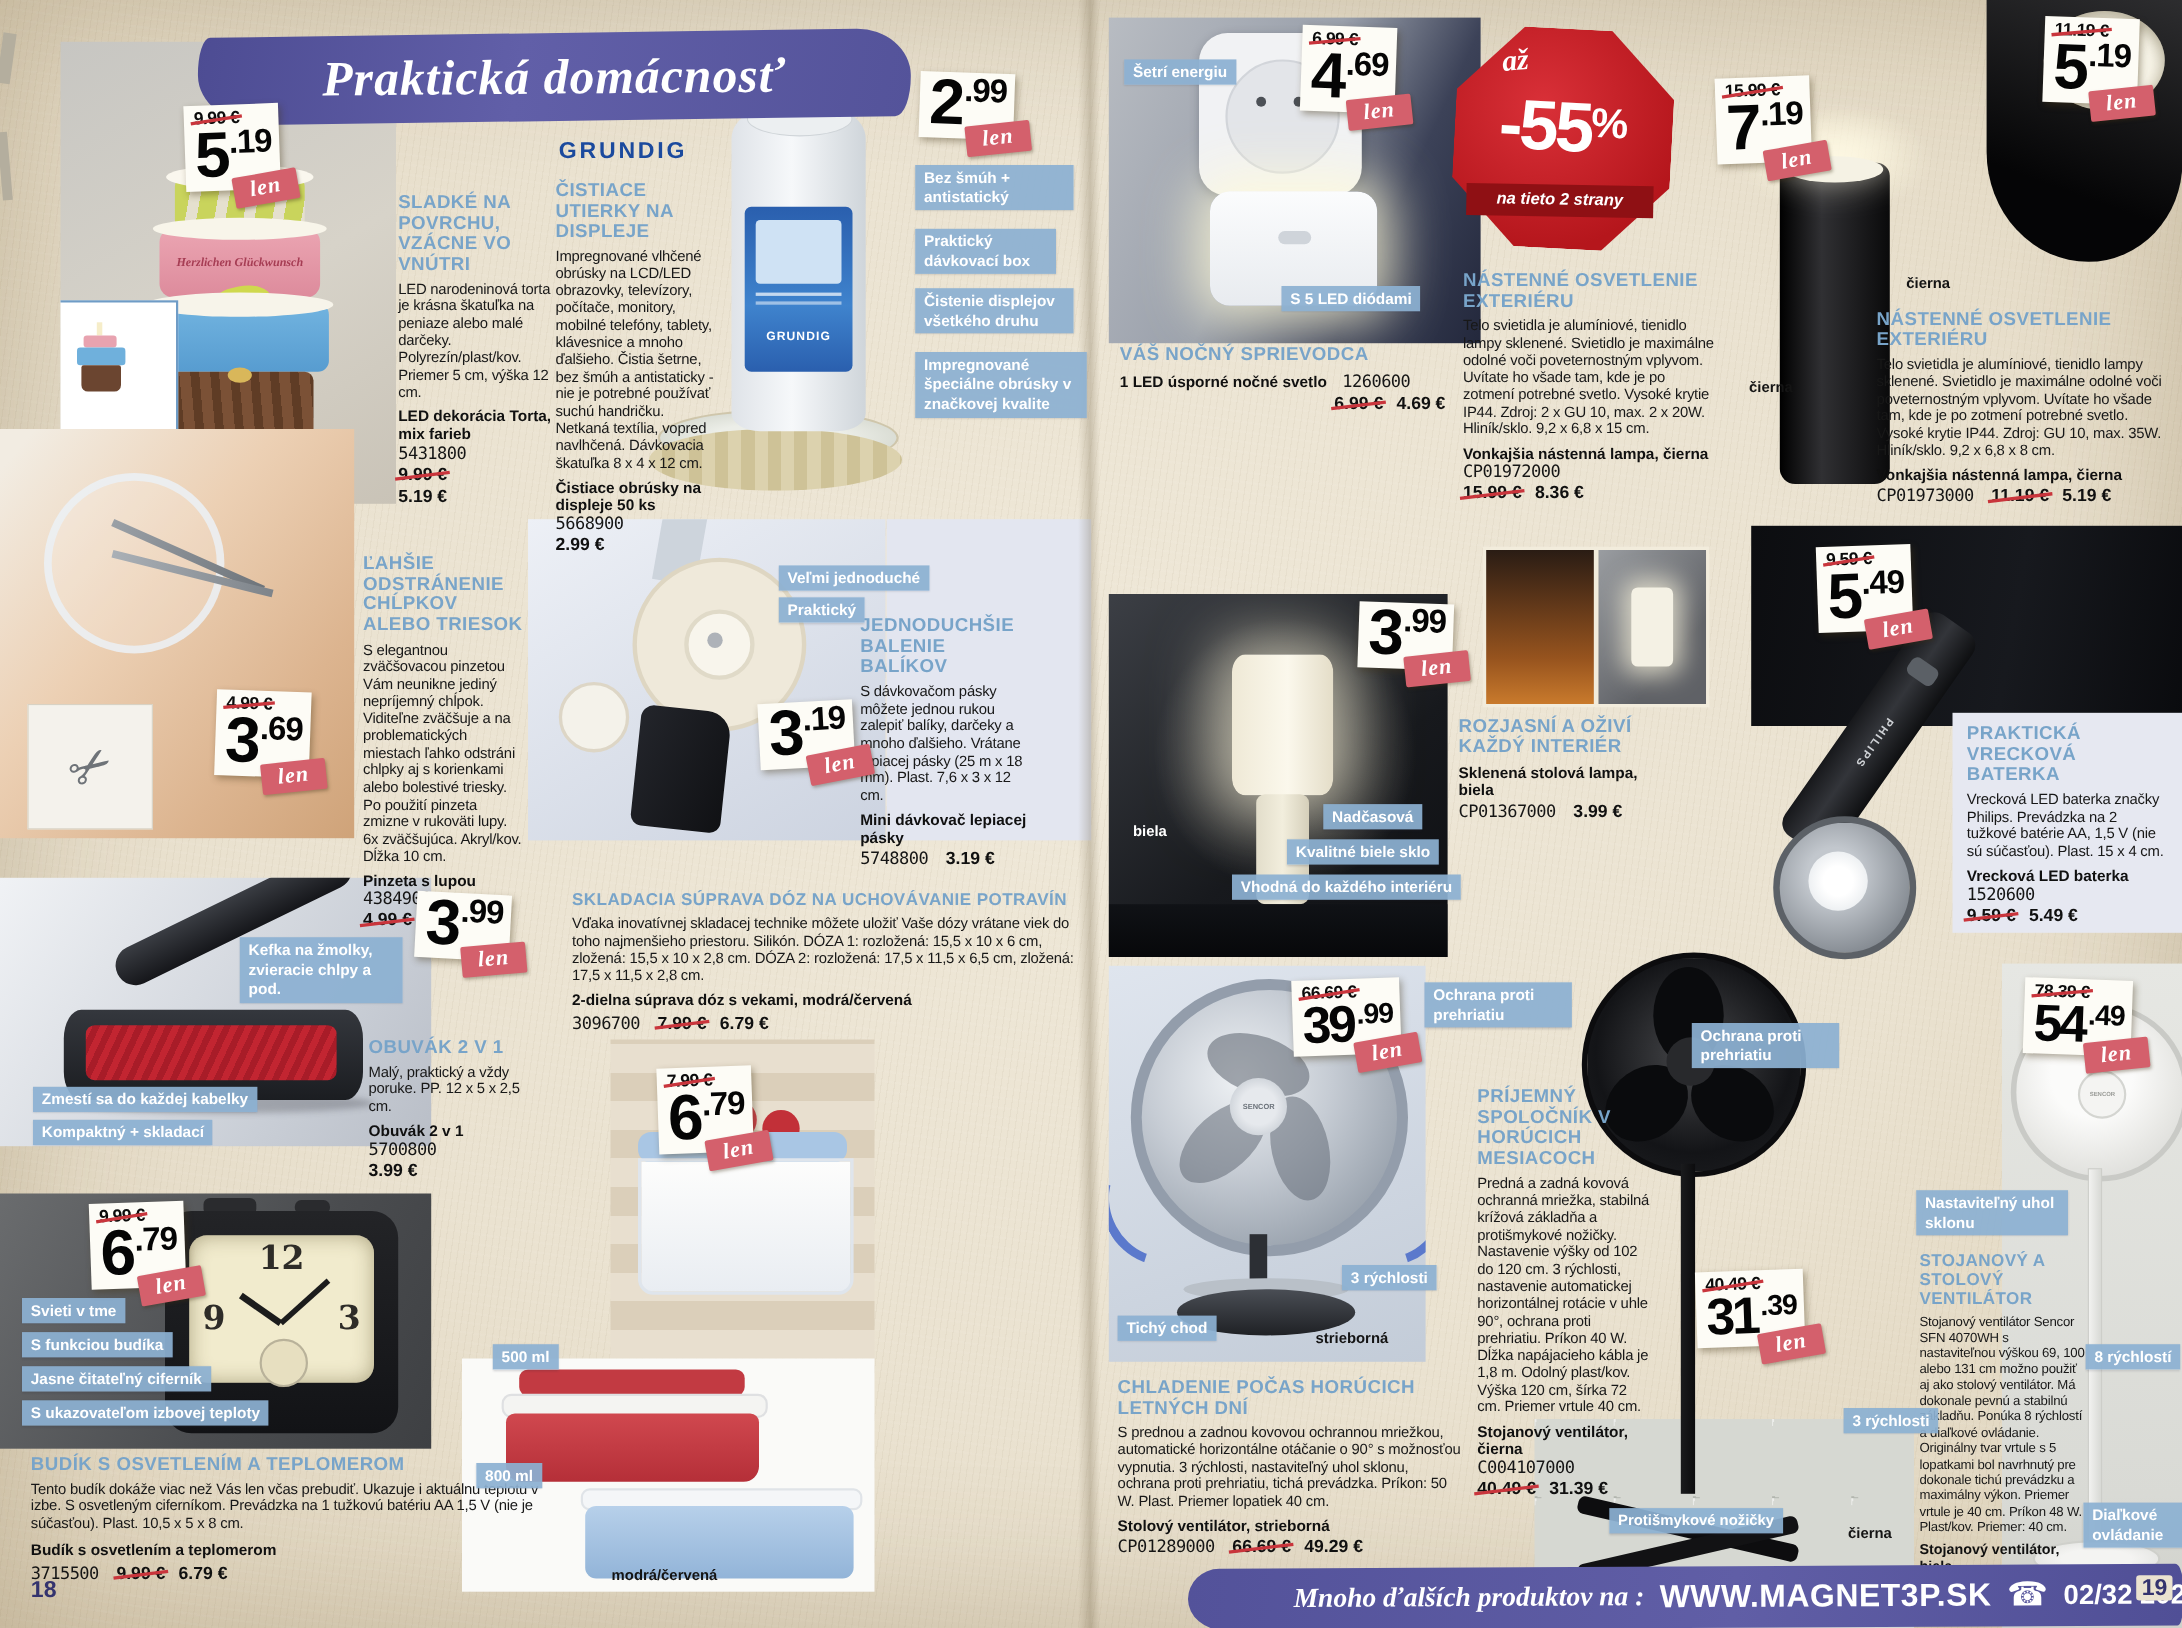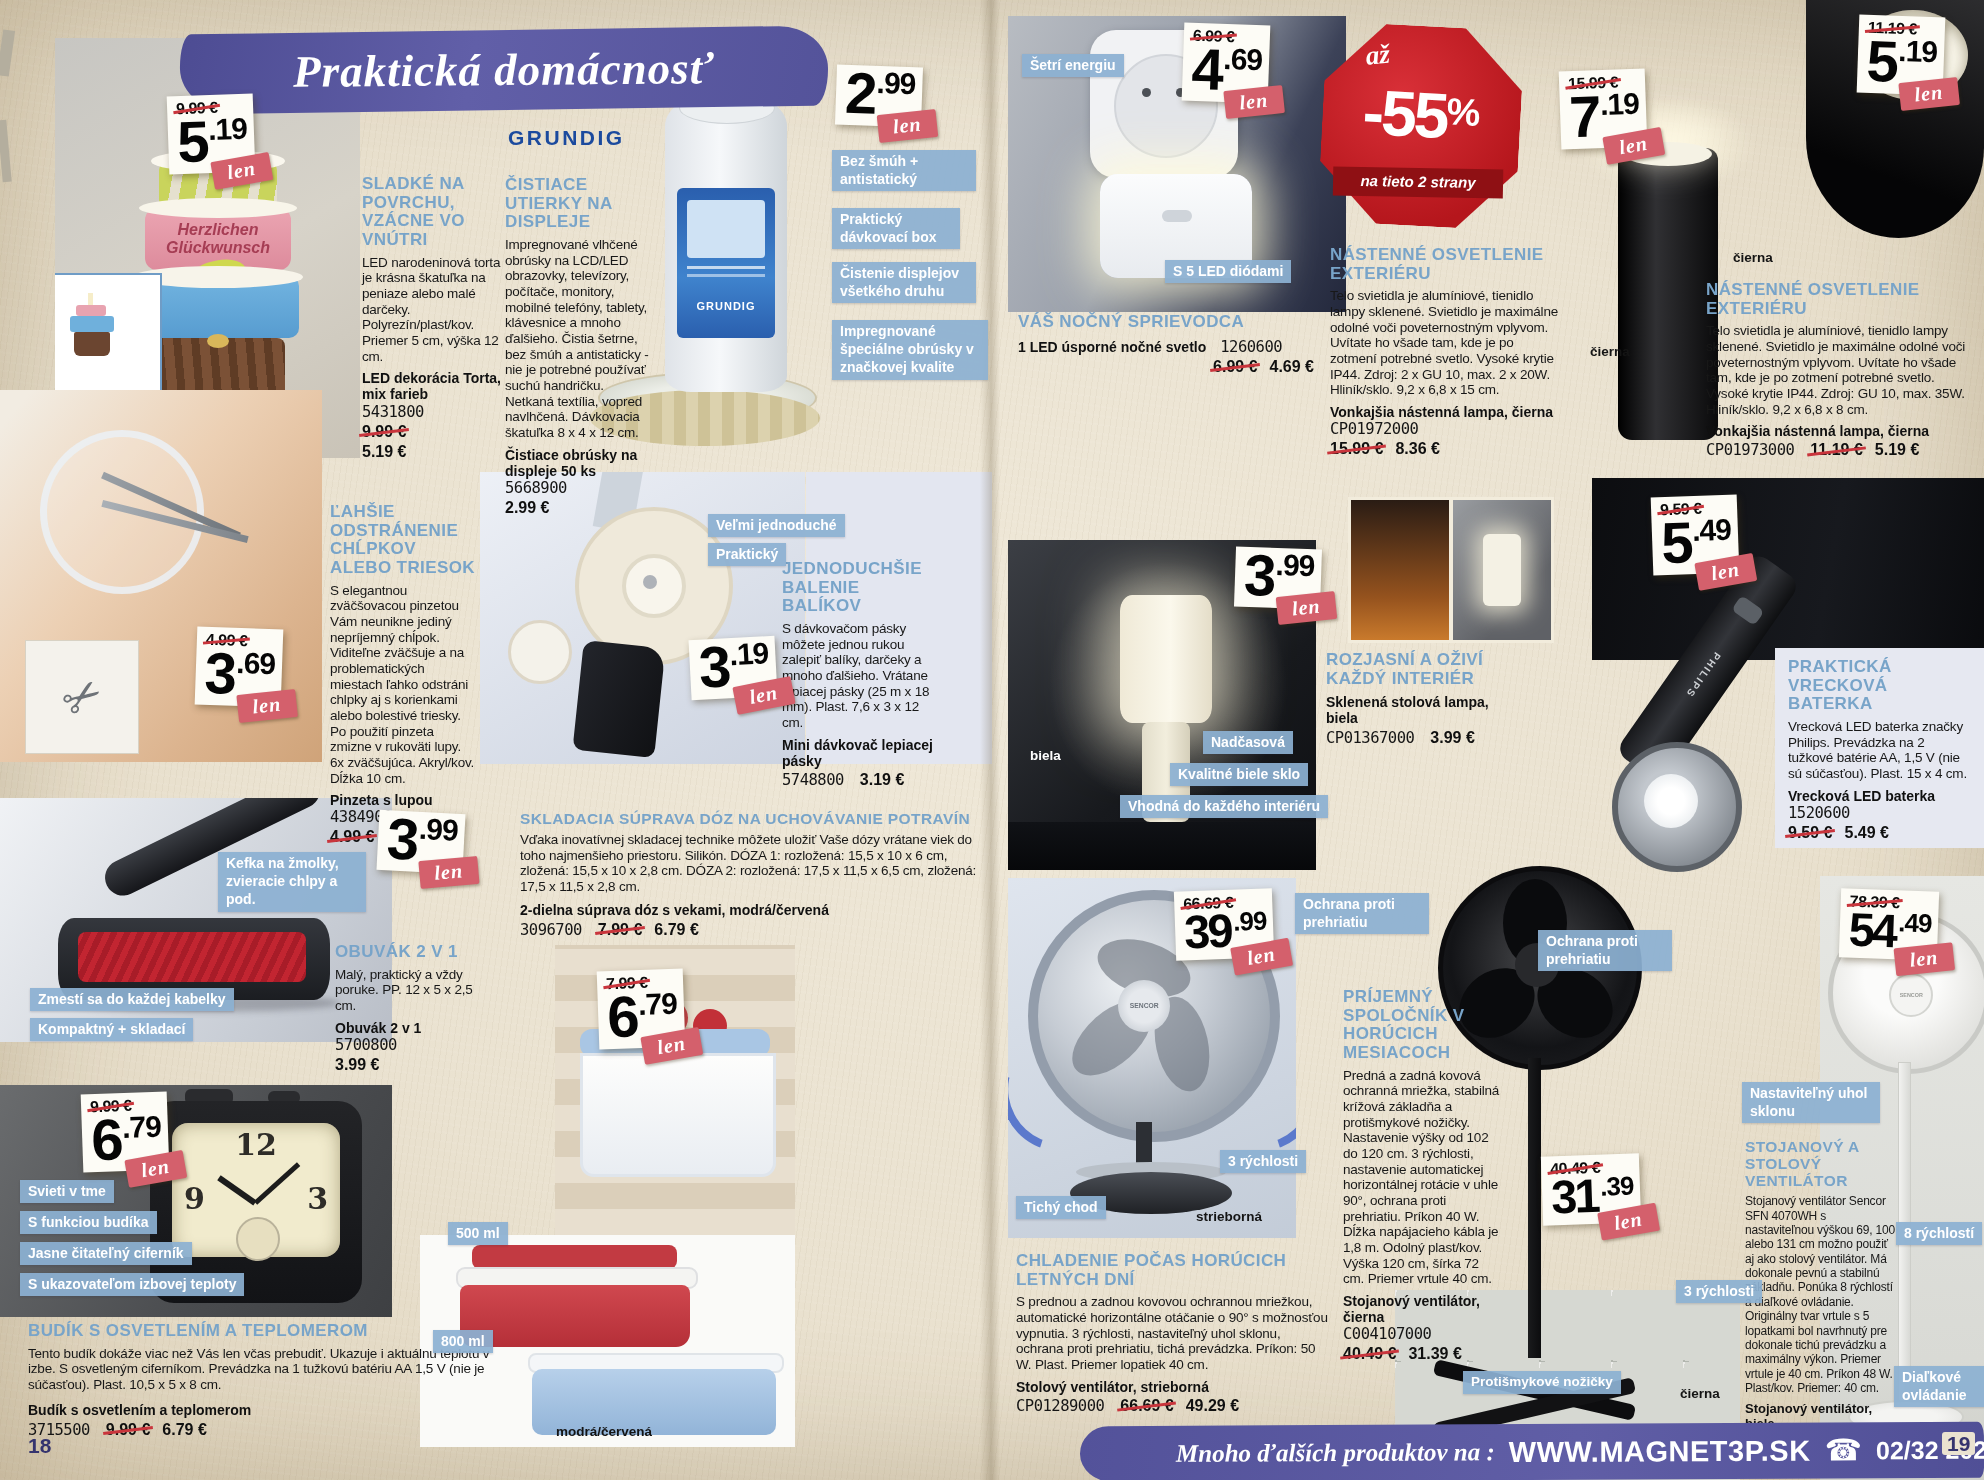--- a/index.html
+++ b/index.html
@@ -74,21 +74,21 @@
   <div class="banner">
     <div class="t">Praktická domácnosť</div>
   </div>
 
   <div class="photo" style="left:55px;top:38px;width:305px;height:420px;background:linear-gradient(150deg,#c7c6c2,#d7d3c9 55%,#c9c3b7)">
     <div class="art" style="left:146px;top:18px;width:34px;height:66px;background:radial-gradient(ellipse at 50% 70%,#fffbe8 10%,rgba(255,248,214,.55) 55%,rgba(255,248,214,0) 75%);border-radius:50% 50% 50% 50%/60% 60% 40% 40%"></div>
     <div class="art" style="left:152px;top:76px;width:21px;height:54px;background:linear-gradient(90deg,#efe9d8,#faf7ec 55%,#ddd6c2);border-radius:6px"></div>
     <div class="art" style="left:104px;top:122px;width:118px;height:50px;background:repeating-linear-gradient(100deg,#c9d45c 0 16px,#e5e0ce 16px 26px);border-radius:10px"></div>
     <div class="art" style="left:96px;top:112px;width:134px;height:22px;background:#faf7ee;border-radius:50%"></div>
     <div class="art" style="left:90px;top:170px;width:146px;height:62px;background:linear-gradient(#eba5b2,#dd8b9c);border-radius:12px;display:flex;align-items:center;justify-content:center;text-align:center">
-      <span style="font-family:Liberation Sans, sans-serif;font-style:italic;font-weight:bold;font-size:16px;color:#a63d54;line-height:1.1">Herzlichen Glückwunsch</span>
+      <span style="font-family:Liberation Serif, serif;font-style:italic;font-weight:bold;font-size:11px;color:#a63d54;line-height:1.1">Herzlichen Glückwunsch</span>
     </div>
     <div class="art" style="left:84px;top:160px;width:158px;height:20px;background:#f8f5ea;border-radius:50%"></div>
     <div class="art" style="left:140px;top:222px;width:52px;height:30px;background:#cfd84e;border-radius:40% 60% 55% 45%;transform:rotate(-12deg)"></div>
     <div class="art" style="left:82px;top:238px;width:162px;height:62px;background:linear-gradient(#72b4e0,#579cd0);border-radius:10px"></div>
     <div class="art" style="left:78px;top:228px;width:170px;height:22px;background:#f7f4ea;border-radius:50%"></div>
     <div class="art" style="left:92px;top:386px;width:160px;height:16px;background:rgba(40,30,15,.18);border-radius:50%;filter:blur(3px)"></div>
     <div class="art" style="left:98px;top:300px;width:132px;height:94px;background:repeating-linear-gradient(85deg,#7b5136 0 10px,#5f3c25 10px 18px);border-radius:8px 8px 18px 18px"></div>
     <div class="art" style="left:152px;top:296px;width:22px;height:14px;background:#d9b75a;border-radius:50%"></div>
     <div class="art" style="left:-25px;top:235px;width:132px;height:132px;background:#fff;border:2px solid #6f9cc6;box-sizing:border-box">
       <div class="art" style="left:56px;top:18px;width:5px;height:12px;background:#f6edc9"></div>
@@ -105,21 +105,21 @@
   <div class="tcol" style="left:362px;top:175px;width:140px">
     <div class="h">SLADKÉ NA POVRCHU, VZÁCNE VO VNÚTRI</div>
     <div class="bd">LED narodeninová torta je krásna škatuľka na peniaze alebo malé darčeky. Polyrezín/plast/kov. Priemer 5 cm, výška 12 cm.</div>
     <div class="nm">LED dekorácia Torta, mix farieb</div>
     <div class="cd">5431800</div>
     <div class="pr"><span class="strike">9.99 €</span></div>
     <div class="pr"><span>5.19 €</span></div>
   </div>
 
   <div class="glogo" style="left:508px;top:126px">GRUNDIG</div>
-  <div class="tcol" style="left:505px;top:176px;width:145px">
+  <div class="tcol" style="left:505px;top:164px;width:145px">
     <div class="h">ČISTIACE UTIERKY NA DISPLEJE</div>
     <div class="bd">Impregnované vlhčené obrúsky na LCD/LED obrazovky, televízory, počítače, monitory, mobilné telefóny, tablety, klávesnice a mnoho ďalšieho. Čistia šetrne, bez šmúh a antistaticky - nie je potrebné používať suchú handričku. Netkaná textília, vopred navlhčená. Dávkovacia škatuľka 8 x 4 x 12 cm.</div>
     <div class="nm">Čistiace obrúsky na displeje 50 ks</div>
     <div class="cd">5668900</div>
     <div class="pr"><span>2.99 €</span></div>
   </div>
   <div class="photo" style="left:590px;top:80px;width:235px;height:380px;background:transparent;overflow:visible">
     <div class="art" style="left:8px;top:292px;width:215px;height:48px;background:radial-gradient(ellipse,#eceee8 40%,#d8dbd2 75%);border:2px solid #cfc6ab;border-radius:50%"></div>
     <div class="art" style="left:0;top:310px;width:230px;height:56px;background:repeating-linear-gradient(90deg,#dcd2ae 0 12px,#cec297 12px 24px);border-radius:50%"></div>
     <div class="art" style="left:75px;top:12px;width:122px;height:300px;background:linear-gradient(90deg,#dfe3e8,#f6f8fa 45%,#cfd5da);border-radius:55px 55px 26px 26px/34px 34px 16px 16px">

